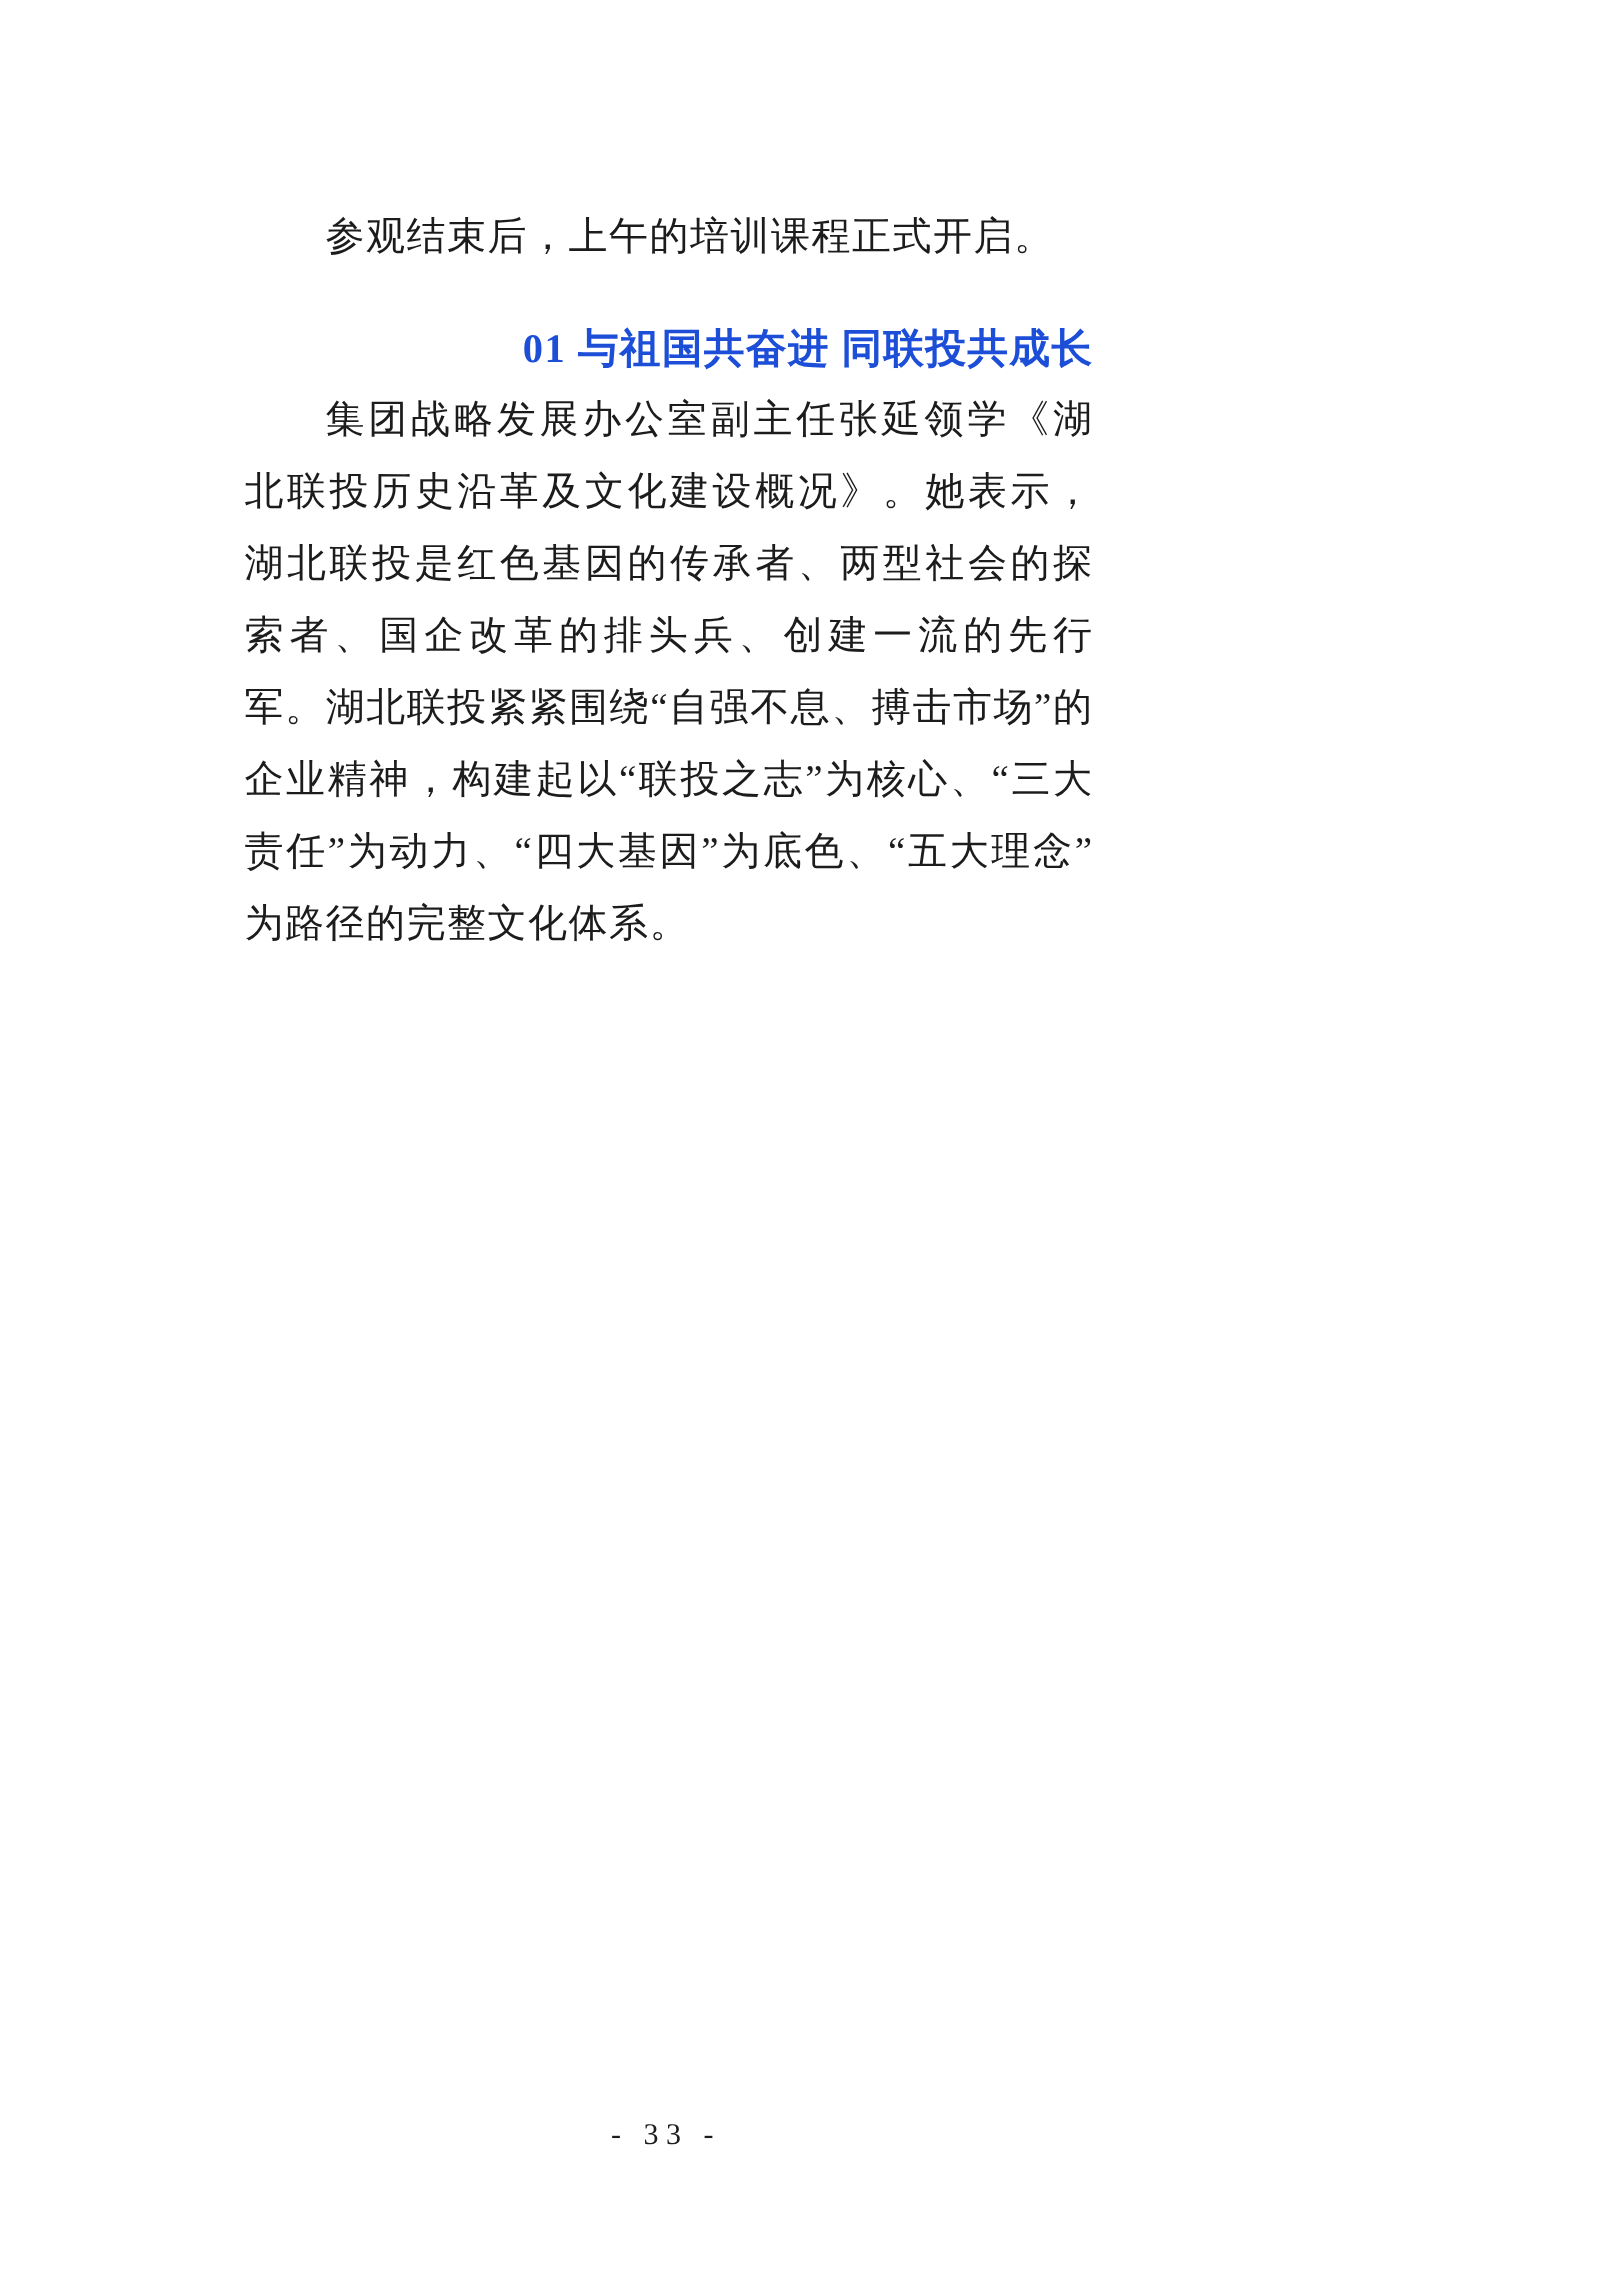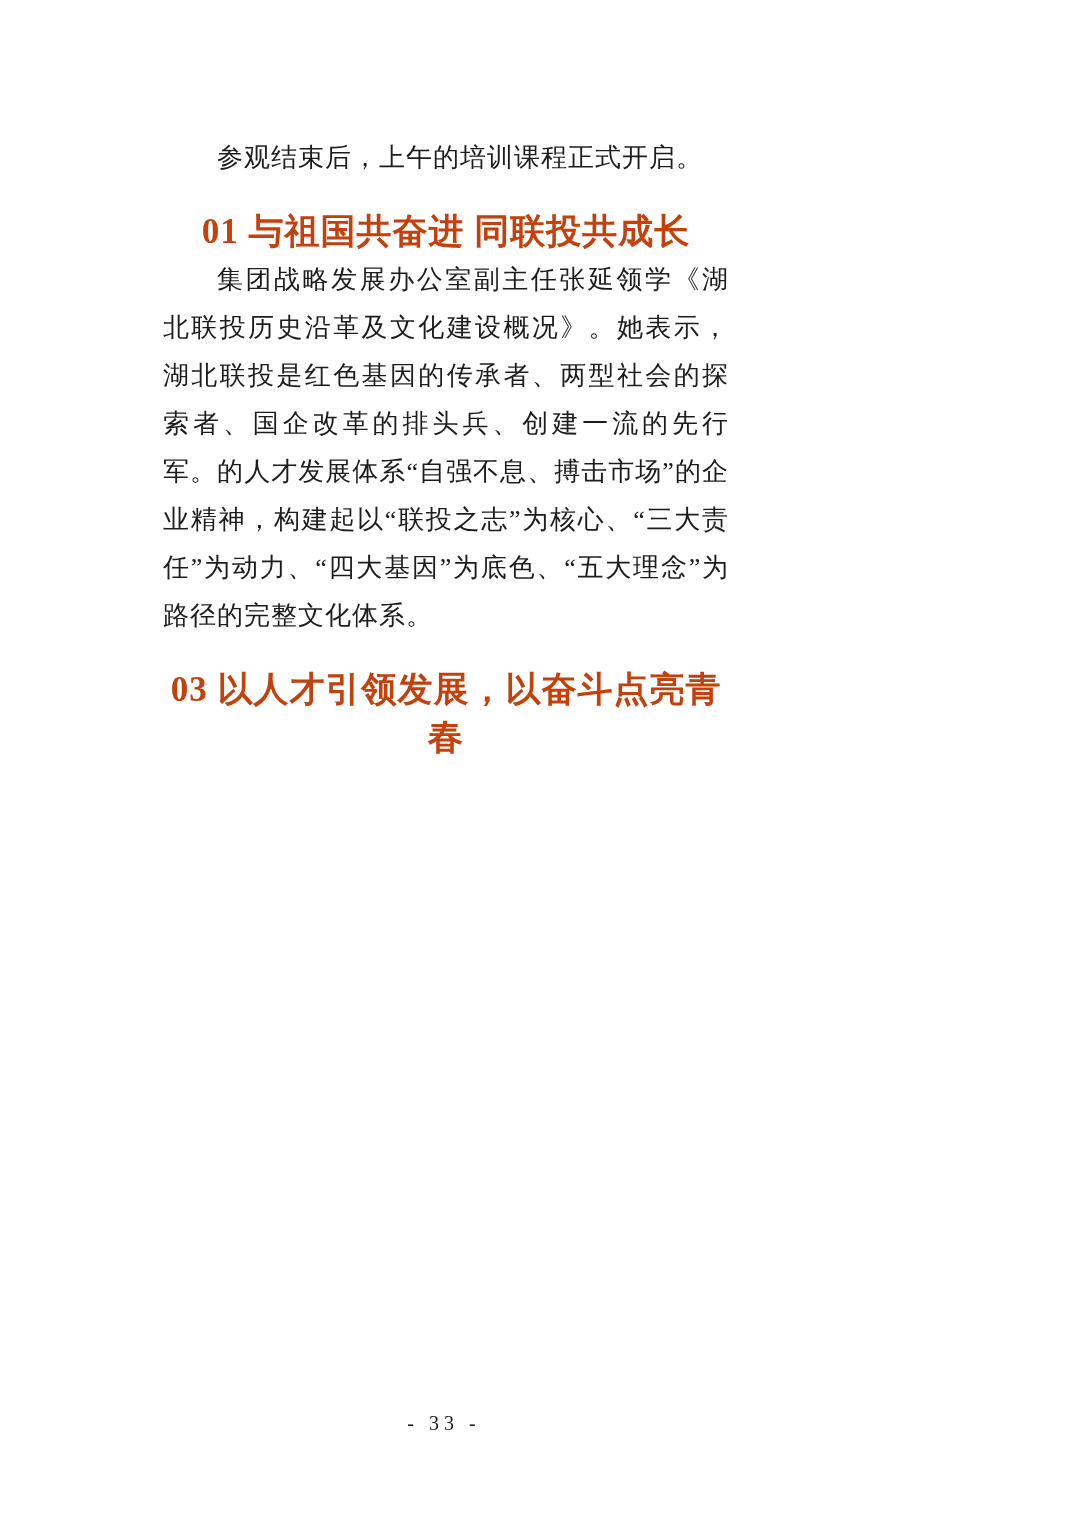--- a/index.html
+++ b/index.html
@@ -24,26 +24,26 @@
     margin: 0;
     font-size: 26px;
     letter-spacing: 1px;
     line-height: 48px;
     text-align: justify;
     text-justify: inter-character;
     text-indent: 54px;
   }
   .heading {
     margin: 26px 0 0 0;
-    font-size: 35px;
+    font-size: 27px;
     font-weight: bold;
     letter-spacing: 1px;
     line-height: 48px;
-    text-align: center;
-    color: #c2410c;
+    text-align: right;
+    color: #1d4ed8;
   }
   .page-number {
     position: absolute;
     top: 1412px;
     left: 0;
     width: 100%;
     text-align: center;
     font-size: 20px;
     letter-spacing: 5px;
     color: #1c1c1c;
@@ -52,20 +52,19 @@
 </head>
 <body>
 
 <div class="page">
   <div class="content">
 
     <p class="para">参观结束后，上午的培训课程正式开启。</p>
 
     <h2 class="heading">01 与祖国共奋进 同联投共成长</h2>
 
-    <p class="para">集团战略发展办公室副主任张延领学《湖北联投历史沿革及文化建设概况》。她表示，湖北联投是红色基因的传承者、两型社会的探索者、国企改革的排头兵、创建一流的先行军。的人才发展体系“自强不息、搏击市场”的企业精神，构建起以“联投之志”为核心、“三大责任”为动力、“四大基因”为底色、“五大理念”为路径的完整文化体系。</p>
+    <p class="para">集团战略发展办公室副主任张延领学《湖北联投历史沿革及文化建设概况》。她表示，湖北联投是红色基因的传承者、两型社会的探索者、国企改革的排头兵、创建一流的先行军。湖北联投紧紧围绕“自强不息、搏击市场”的企业精神，构建起以“联投之志”为核心、“三大责任”为动力、“四大基因”为底色、“五大理念”为路径的完整文化体系。</p>
 
-    <h2 class="heading">03 以人才引领发展，以奋斗点亮青春</h2>
 
   </div>
 
   <div class="page-number">- 33 -</div>
 </div>
 
 </body></html>

